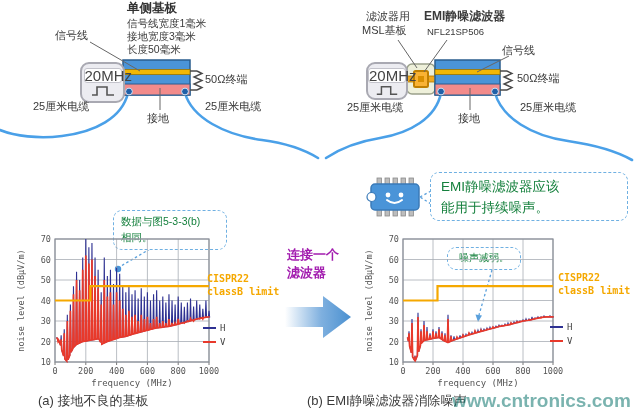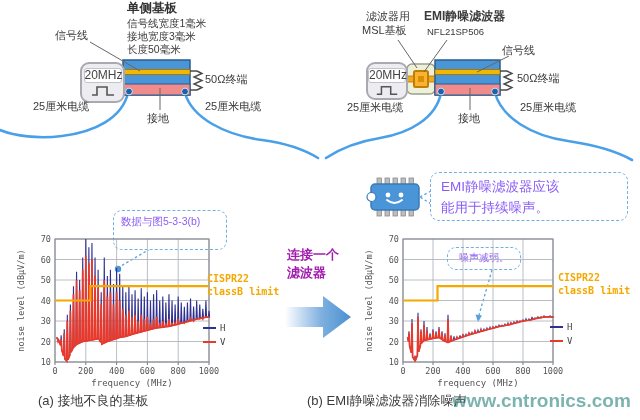--- a/index.html
+++ b/index.html
@@ -6,23 +6,23 @@
   body{width:640px;height:420px;position:relative;background:#fff;overflow:hidden;
        font-family:"Liberation Sans",sans-serif;}
   .abs{position:absolute;}
   .lbl{position:absolute;color:#3a3a3a;font-size:11px;line-height:13px;white-space:nowrap;}
   .bold{font-weight:bold;}
   .title{font-size:12.5px;font-weight:bold;color:#333;}
   .spec{font-size:10.5px;color:#3a3a3a;line-height:13px;}
   .small{font-size:9.5px;color:#3a3a3a;}
   .srcbox{position:absolute;background:#ececf1;border:2px solid #a9a9b2;border-radius:9px;box-sizing:border-box;text-align:center;}
   .srclabel{margin:4px auto 0;background:#ffffff;border:1px solid #c3c3cb;border-radius:3px;
-            font-size:12px;color:#444;width:36px;line-height:13px;}
+            font-size:15px;color:#444;width:36px;line-height:13px;}
   .callout{position:absolute;border:1.6px dashed #6fb0e2;border-radius:9px;background:#fff;
-           color:#8b5cf6;box-sizing:border-box;padding:2px 7px;}
+           color:#15803d;box-sizing:border-box;padding:2px 7px;}
   .bluetext{color:#a21caf;font-weight:bold;}
   .caption{position:absolute;font-size:13px;color:#3a3a3a;white-space:nowrap;}
   .watermark{position:absolute;font-size:19px;font-weight:bold;color:#0f766e;opacity:0.55;
              white-space:nowrap;pointer-events:none;z-index:50;}
   svg text{font-family:"DejaVu Sans Mono","Liberation Mono",monospace;}
 </style>
 </head>
 <body>
 
 <svg class="abs" style="left:0;top:0;" width="640" height="420" viewBox="0 0 640 420">
@@ -146,20 +146,21 @@
   </svg>
 </div>
 
 <div class="lbl" style="left:517px;top:72px;">50Ω终端</div>
 <div class="lbl" style="left:347px;top:101px;">25厘米电缆</div>
 <div class="lbl" style="left:520px;top:101px;">25厘米电缆</div>
 <div class="lbl" style="left:458px;top:112px;">接地</div>
 
 <div class="callout" style="left:113px;top:210px;width:114px;height:40px;font-size:10.5px;line-height:16px;">
   <div>数据与图5-3-3(b)</div>
+  <div>相同。</div>
 </div>
 
 <div class="callout" style="left:430px;top:172px;width:198px;height:49px;font-size:13.5px;line-height:21px;padding:3px 10px;">
   <div>EMI静噪滤波器应该</div>
   <div>能用于持续噪声。</div>
 </div>
 
 <div class="callout" style="left:447px;top:247px;width:74px;height:23px;font-size:10px;line-height:17px;text-align:center;padding:1px 2px;">
   <div>噪声减弱。</div>
 </div>

